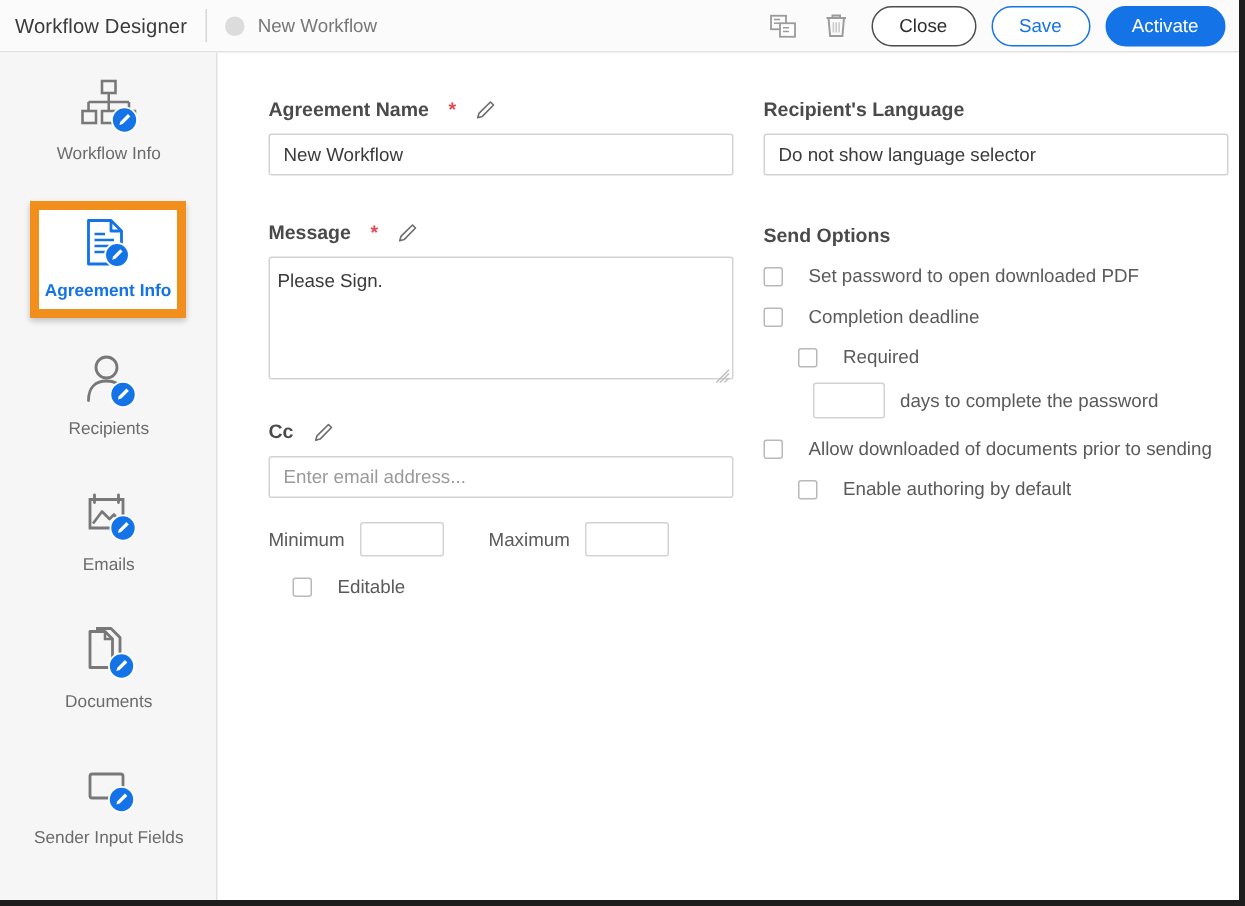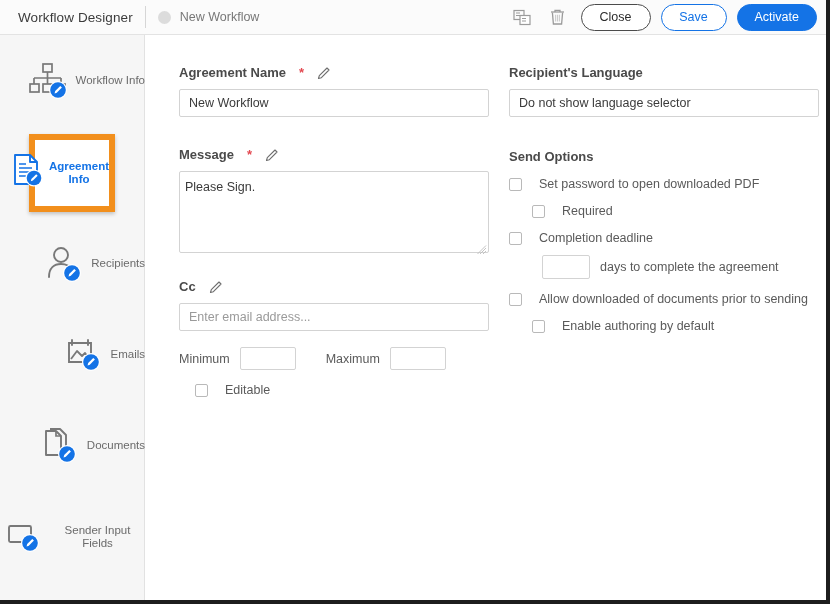--- a/index.html
+++ b/index.html
@@ -21,21 +21,21 @@
 
   
   .topbar {
     position: absolute; left: 0; top: 0;
     width: 826px; height: 35px;
     background: #fbfbfb;
     border-bottom: 1px solid #e3e3e3;
     display: flex; align-items: center;
   }
   .app-title {
-    margin-left: 18px;
+    margin-left: 10px;
     font-size: 13.5px;
     color: #3b3b3b;
     letter-spacing: .1px;
   }
   .vdiv {
     width: 1px; height: 22px;
     background: #d6d6d6;
     margin: 0 12px;
   }
   .status-dot {
@@ -81,36 +81,36 @@
   
   .sidebar {
     position: absolute; left: 0; top: 35px;
     width: 145px; height: 565px;
     background: #f6f6f6;
     border-right: 1px solid #e2e2e2;
   }
   .nav-item {
     width: 145px;
     height: 91px;
-    display: flex; flex-direction: row;
-    align-items: center; justify-content: flex-end;
+    display: flex; flex-direction: column;
+    align-items: center; justify-content: center;
     cursor: pointer;
     gap: 6px;
   }
   .nav-icon { width: 44px; height: 40px; display: block; }
   .nav-label {
     font-size: 11.5px;
     color: #6b6b6b;
     text-align: center;
     line-height: 1.1;
   }
   
   .nav-item.selected {
     position: relative;
-    width: 86px;
+    width: 104px;
     height: 78px;
     margin: 8px auto 6px auto;
     background: #ffffff;
     border: 6px solid #f28f1c;
     box-shadow: 0 2px 4px rgba(0,0,0,.22);
     gap: 3px;
   }
   .nav-item.selected .nav-label { color: #1473e6; font-weight: bold; }
 
   
@@ -415,33 +415,33 @@
 
       <div style="height:32px;"></div>
 
       <div class="section-title">Send Options</div>
 
       <div class="cb-row">
         <span class="cb"></span>
         <span>Set password to open downloaded PDF</span>
       </div>
 
+      <div class="cb-row">
+        <span class="cb"></span>
+        <span>Completion deadline</span>
+      </div>
+
       <div class="cb-row indent">
         <span class="cb"></span>
         <span>Required</span>
-      </div>
-
-      <div class="cb-row">
-        <span class="cb"></span>
-        <span>Completion deadline</span>
       </div>
 
       <div class="days-row">
         <input class="days-input" value="" style="">
-        <span>days to complete the agreement</span>
+        <span>days to complete the password</span>
       </div>
 
       <div class="cb-row">
         <span class="cb"></span>
         <span>Allow downloaded of documents prior to sending</span>
       </div>
 
       <div class="cb-row indent">
         <span class="cb"></span>
         <span>Enable authoring by default</span>

